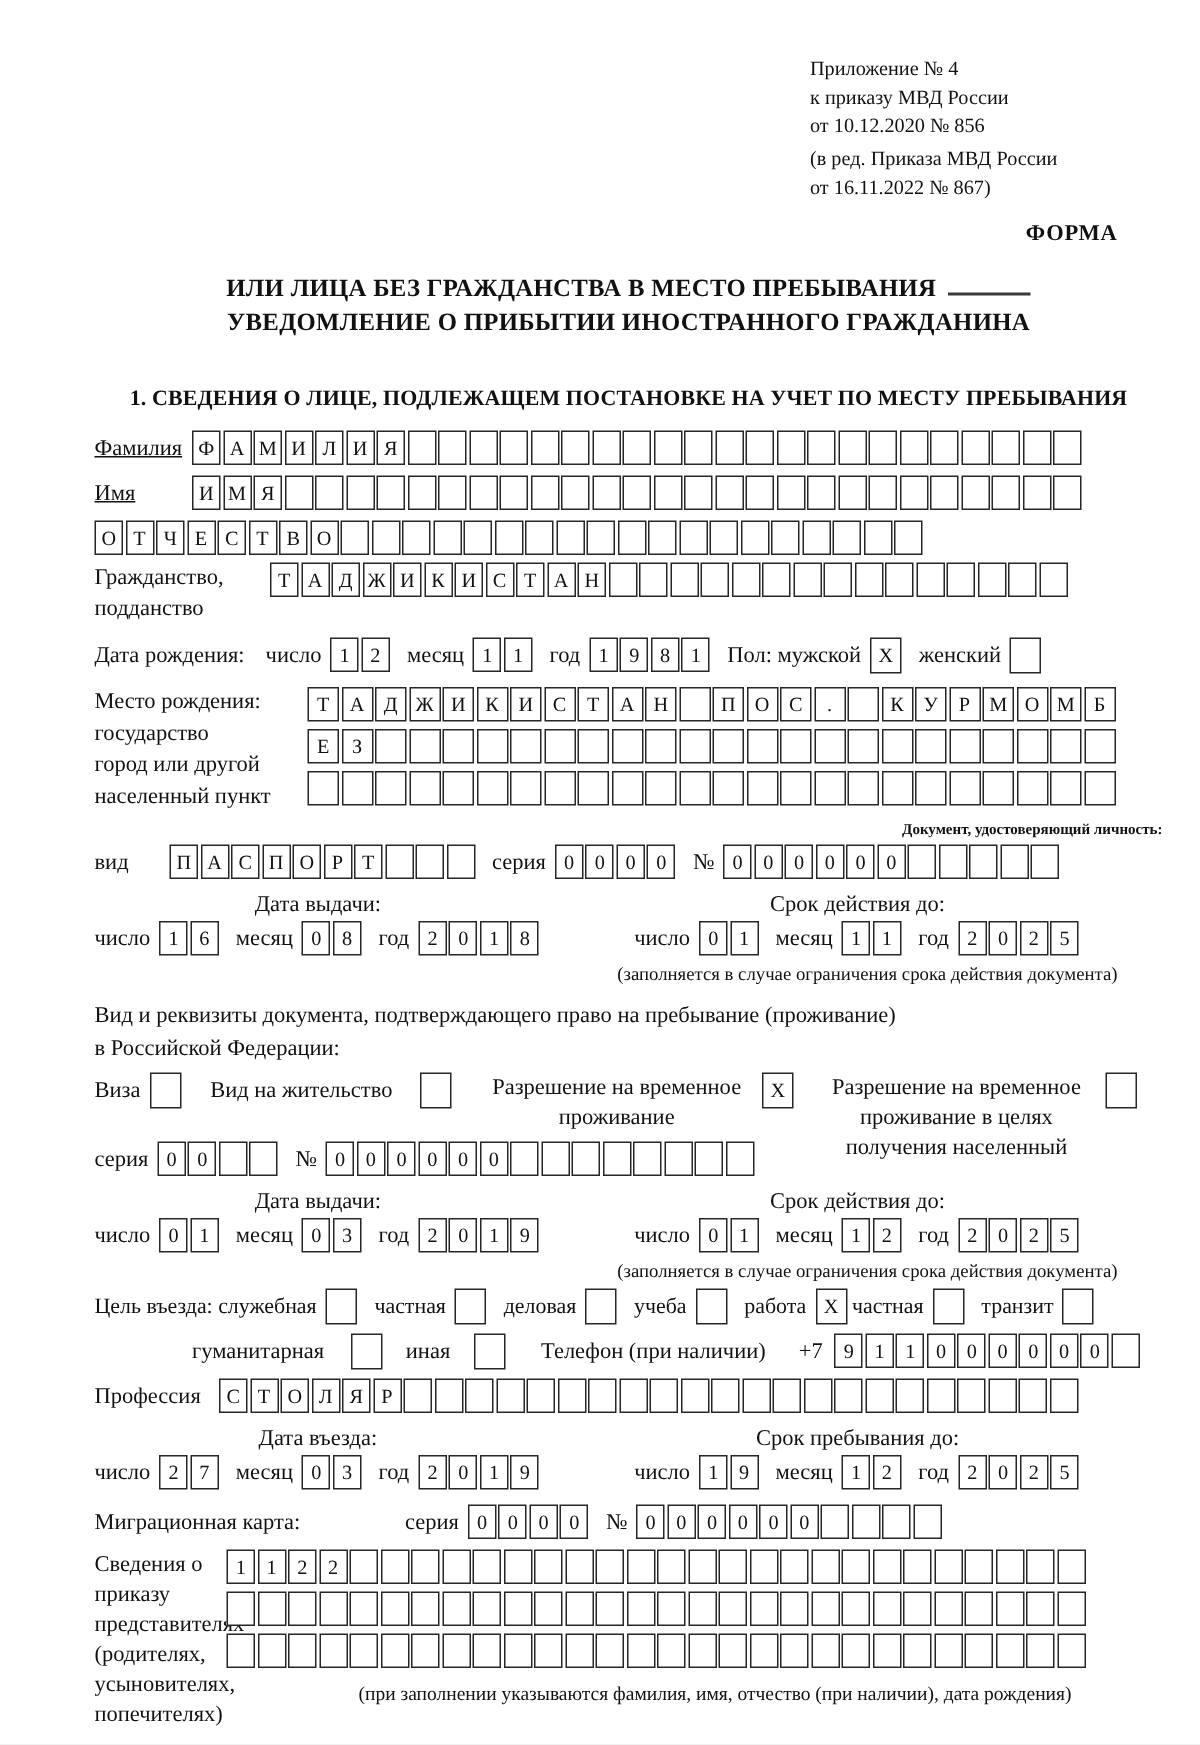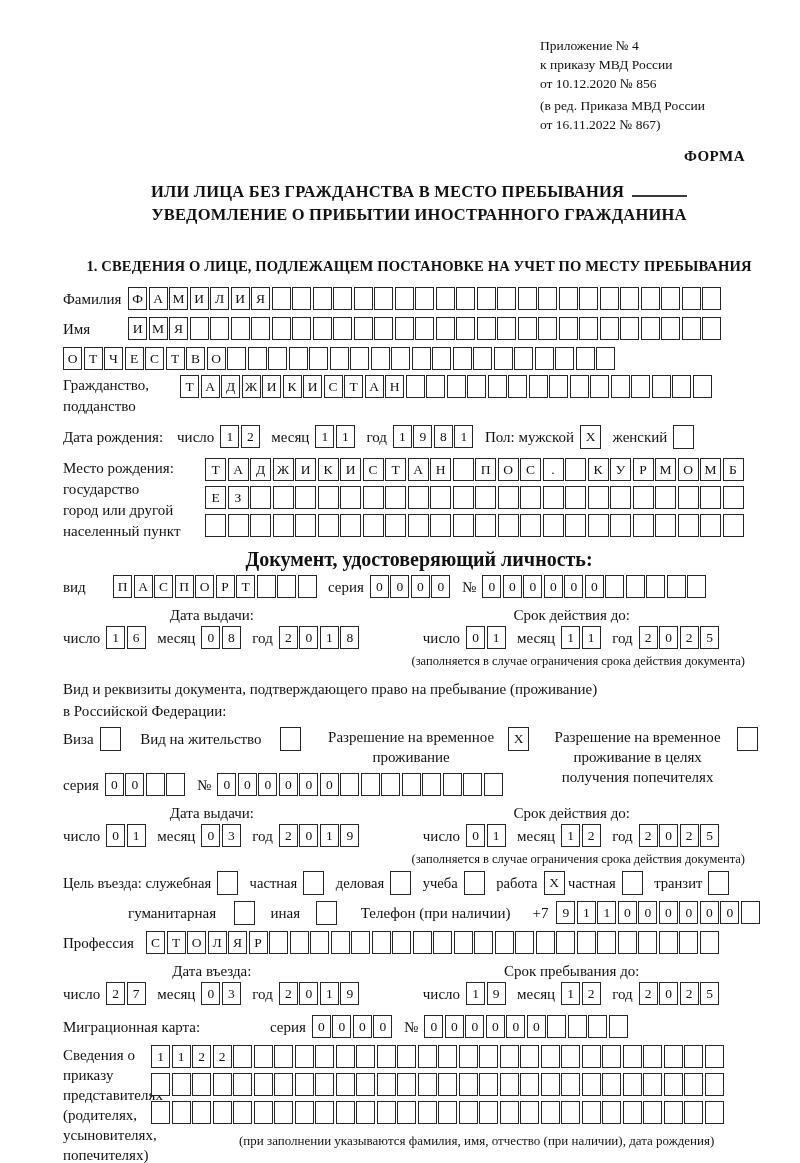--- a/index.html
+++ b/index.html
@@ -14,34 +14,34 @@
   .hdr .hdr2{margin-top:3px;}
   .forma{margin-top:14px;text-align:right;padding-right:30px;font-weight:bold;font-size:15px;letter-spacing:.5px;}
   .title{margin-top:15px;text-align:center;font-weight:bold;font-size:16.5px;line-height:23px;letter-spacing:.2px;}
   .blank{display:inline-block;width:55px;height:13px;border-bottom:2.5px solid #3a3a3a;margin-left:8px;}
   .sec1{margin-top:32px;text-align:center;font-weight:bold;font-size:14.6px;letter-spacing:.1px;}
   
   .form{margin-top:12px;}
   .r{display:flex;align-items:flex-start;margin-top:5px;font-size:15px;line-height:25px;}
   .lbl{flex:none;}
   .lblcol{flex:none;line-height:21px;}
-  .w65{width:65px;} .w105{width:105px;} .w117{width:117px;} .w50{width:50px;} .w142{width:142px;} .w77{width:77px;} .w175{width:175px;}
+  .w65{width:65px;text-decoration:underline;} .w105{width:105px;} .w117{width:117px;} .w50{width:50px;} .w142{width:142px;} .w77{width:77px;} .w175{width:175px;}
   .boxes{display:flex;flex:none;}
   .box{
     flex:none;width:17px;height:21px;border:1.6px solid #262626;margin-right:1.5px;
     display:flex;align-items:center;justify-content:center;
     font-size:13.5px;line-height:1;background:#fff;
   }
   .wide .box{width:19px;}
   .cb{width:19px;height:22px;}
   .sub{margin-left:10px;margin-right:6px;flex:none;}
   .sub0{margin-right:6px;flex:none;}
   .mt8{margin-top:8px;} .mt4{margin-top:4px;}
   .col .boxes{margin-top:0;} .col .boxes + .boxes{margin-top:5px;}
-  .dochead{margin-top:6px;text-align:center;font-weight:bold;font-size:20px;}
+  .dochead{margin-top:6px;text-align:right;font-weight:bold;font-size:10px;}
   
   .datepair{display:flex;margin-top:6px;font-size:15px;}
   .dhalf{flex:none;}
   .dhalf.second{margin-left:62px;}
   .dlabel{text-align:center;font-size:15px;line-height:18px;}
   .drow{display:flex;align-items:flex-start;margin-top:2px;line-height:25px;}
   .note{font-size:12.5px;line-height:16px;text-align:right;margin-top:2px;padding-right:30px;}
   .intro{font-size:15px;line-height:22px;margin-top:9px;}
   .clbl{text-align:center;line-height:20px;flex:none;}
   .visarow{line-height:24px;}
@@ -422,21 +422,21 @@
       <span class="sub" style="margin-left:18px">Вид на жительство</span>
       <span class="box cb" style="margin-left:12px"></span>
       <div class="clbl" style="margin-left:20px;width:178px">
         <div>Разрешение на временное</div>
         <div>проживание</div>
       </div>
       <span class="box cb" style="margin-left:8px">X</span>
       <div class="clbl" style="margin-left:16px;width:182px">
         <div>Разрешение на временное</div>
         <div>проживание в целях</div>
-        <div>получения попечителях</div>
+        <div>получения населенный</div>
       </div>
       <span class="box cb" style="margin-left:8px"></span>
     </div>
 
     <div class="r" style="margin-top:-14px">
       <span class="sub0">серия</span>
       <span class="boxes">
           <span class="box">0</span>
           <span class="box">0</span>
           <span class="box"></span>

